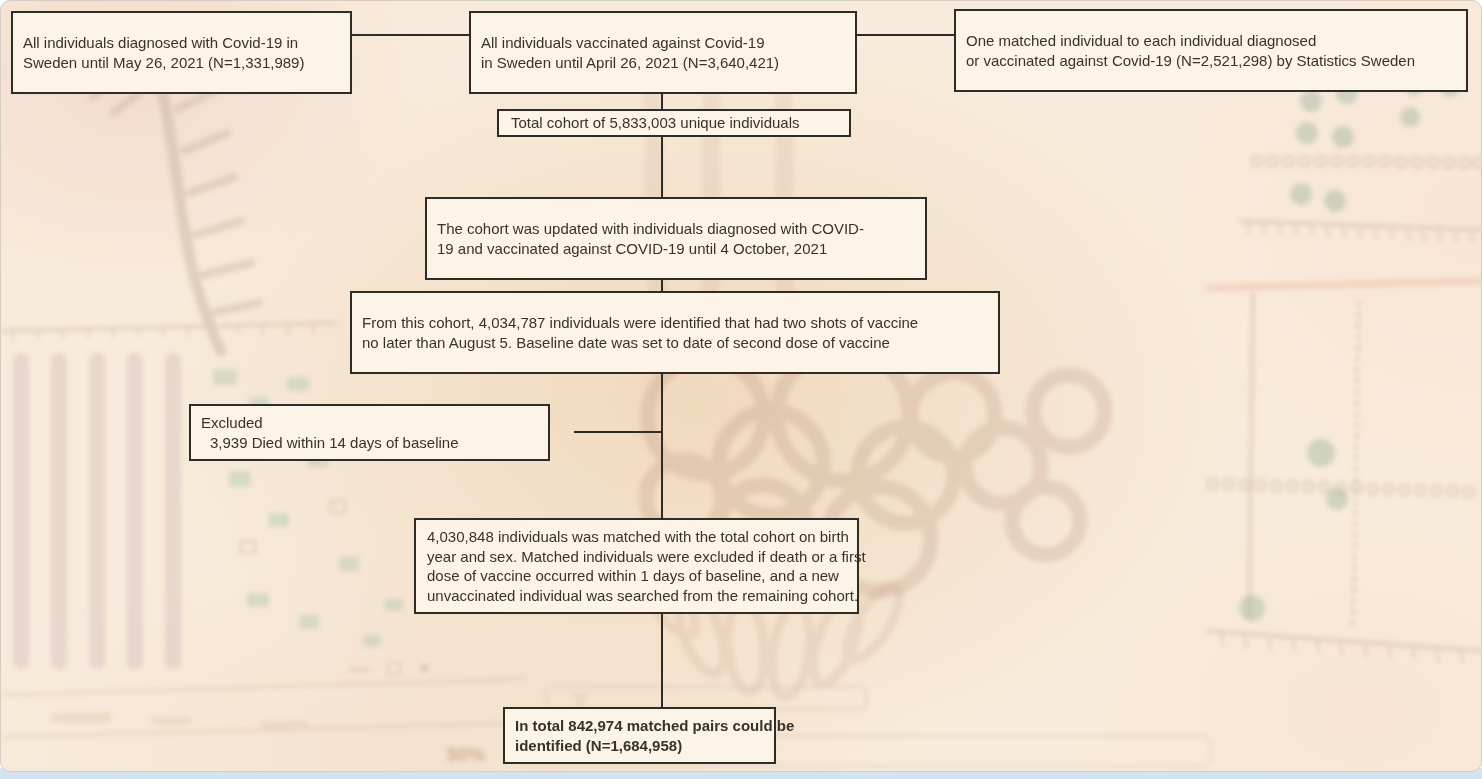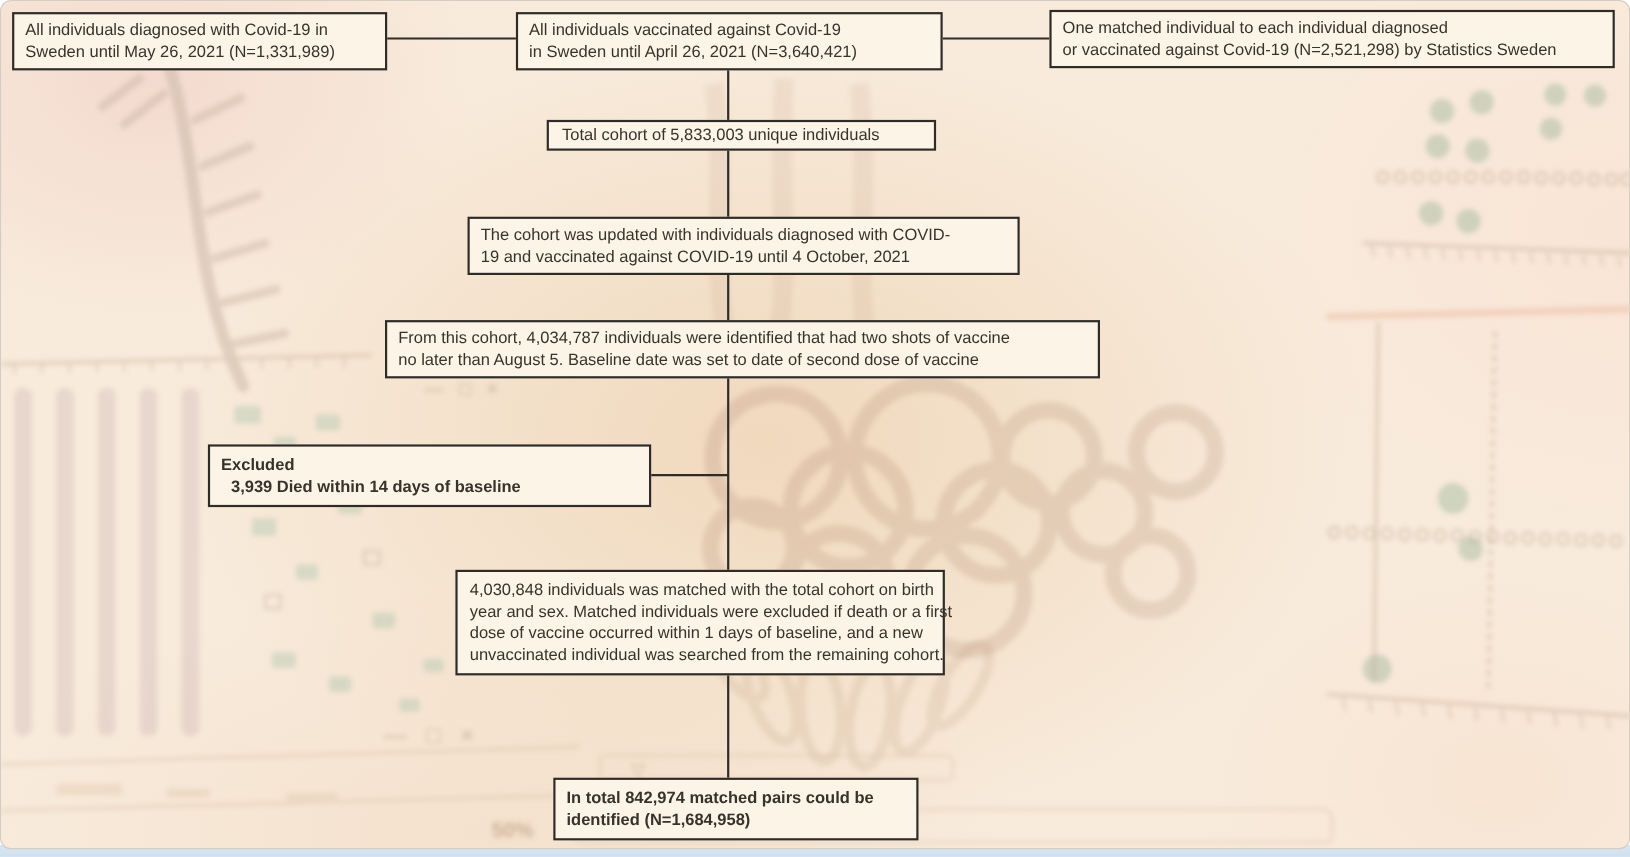--- a/index.html
+++ b/index.html
@@ -17,21 +17,21 @@
       radial-gradient(ellipse 760px 520px at 47% 52%, rgba(234,201,164,0.55), transparent 72%),
       radial-gradient(ellipse 520px 420px at 100% 28%, rgba(250,221,207,0.45), transparent 70%),
       radial-gradient(ellipse 680px 320px at 30% 98%, rgba(241,216,192,0.5), transparent 70%),
       radial-gradient(ellipse 420px 300px at 92% 92%, rgba(248,222,203,0.45), transparent 70%);
   }
   #decor{position:absolute;top:0;left:0;filter:blur(2.4px);z-index:0;}
   #connectors{position:absolute;top:0;left:0;z-index:1;}
   .box{
     position:absolute;z-index:2;box-sizing:border-box;
     background:#fcf4e6;border:2px solid #2f2c28;color:#38322c;
-    font-size:15px;line-height:1.3;padding:5px 10px;
+    font-size:15px;line-height:1.3;padding:20px 10px;
   }
   .box div{white-space:nowrap;}
   .b-total{padding:2px 12px;}
   .b-excluded .detail{padding-left:9px;}
   .b-result{font-weight:bold;padding:7px 10px;}
   .b-matching{padding:7px 11px;}
 </style>
 </head>
 <body>
 
@@ -234,30 +234,30 @@
   <div class="box" style="left:424px;top:196px;width:502px;">
     <div>The cohort was updated with individuals diagnosed with COVID-</div>
     <div>19 and vaccinated against COVID-19 until 4 October, 2021</div>
   </div>
 
   <div class="box" style="left:349px;top:290px;width:650px;">
     <div>From this cohort, 4,034,787 individuals were identified that had two shots of vaccine</div>
     <div>no later than August 5. Baseline date was set to date of second dose of vaccine</div>
   </div>
 
-  <div class="box b-excluded" style="left:188px;top:403px;width:403px;padding:7px 10px;font-weight:bold;">
+  <div class="box b-excluded" style="left:188px;top:403px;width:361px;padding:7px 10px;">
     <div>Excluded</div>
     <div class="detail">3,939 Died within 14 days of baseline</div>
   </div>
 
   <div class="box b-matching" style="left:413px;top:517px;width:445px;">
     <div>4,030,848 individuals was matched with the total cohort on birth</div>
     <div>year and sex. Matched individuals were excluded if death or a first</div>
     <div>dose of vaccine occurred within 1 days of baseline, and a new</div>
     <div>unvaccinated individual was searched from the remaining cohort.</div>
   </div>
 
-  <div class="box b-result" style="left:502px;top:706px;width:332px;">
+  <div class="box b-result" style="left:502px;top:706px;width:273px;">
     <div>In total 842,974 matched pairs could be</div>
     <div>identified (N=1,684,958)</div>
   </div>
 
 </div>
 
 </body></html>

